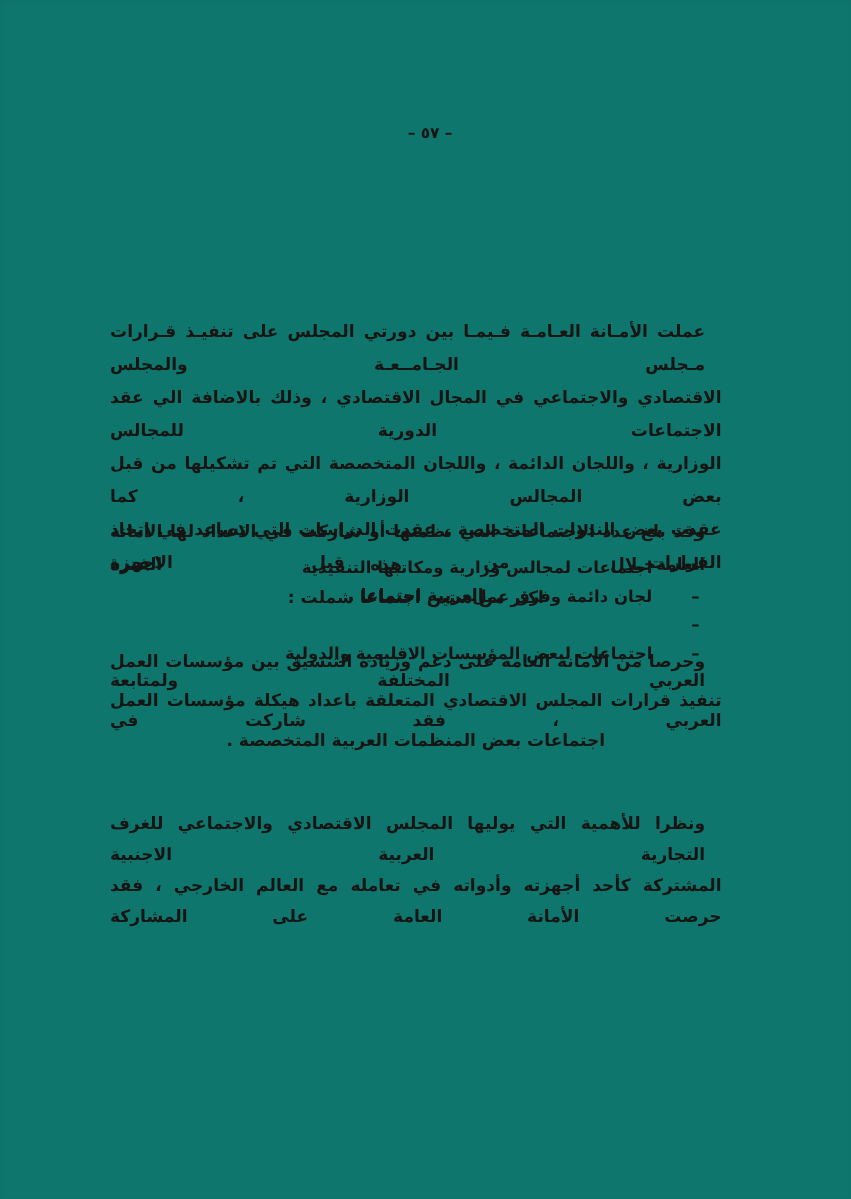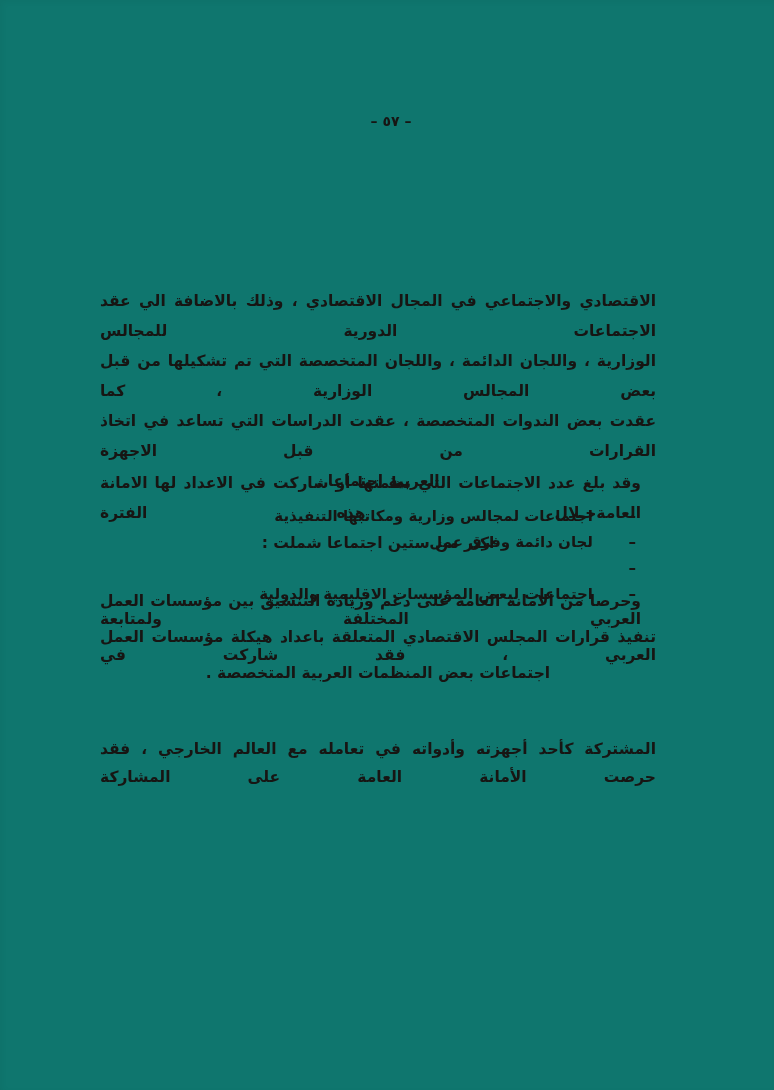--- a/index.html
+++ b/index.html
@@ -83,20 +83,21 @@
   }
 </style>
 </head>
 <body>
 
 <div class="scan-page">
 
   <div class="page-number">– ٥٧ –</div>
 
   <div class="para p1">
+    <div class="ln first">عملت الأمـانة العـامـة فـيمـا بين دورتي المجلس على تنفيـذ قـرارات مـجلس الجـامــعـة والمجلس</div>
     <div class="ln">الاقتصادي والاجتماعي في المجال الاقتصادي ، وذلك بالاضافة الي عقد الاجتماعات الدورية للمجالس</div>
     <div class="ln">الوزارية ، واللجان الدائمة ، واللجان المتخصصة التي تم تشكيلها من قبل بعض المجالس الوزارية ، كما</div>
     <div class="ln">عقدت بعض الندوات المتخصصة ، عقدت الدراسات التي تساعد في اتخاذ القرارات من قبل الاجهزة</div>
     <div class="ln last">العربية اجتماعا .</div>
   </div>
 
   <div class="para p2">
     <div class="ln first">وقد بلغ عدد الاجتماعات التي نظمتها أو شاركت في الاعداد لها الامانة العامةخـلال هذه الفترة</div>
     <div class="ln last">اكثر من ستين اجتماعا شملت :</div>
   </div>
@@ -119,16 +120,17 @@
     </div>
   </div>
 
   <div class="para p3">
     <div class="ln first">وحرصا من الامانة العامة على دعم وزيادة التنسيق بين مؤسسات العمل العربي المختلفة ولمتابعة</div>
     <div class="ln">تنفيذ قرارات المجلس الاقتصادي المتعلقة باعداد هيكلة مؤسسات العمل العربي ، فقد شاركت في</div>
     <div class="ln last">اجتماعات بعض المنظمات العربية المتخصصة .</div>
   </div>
 
   <div class="para p4">
+    <div class="ln first">ونظرا للأهمية التي يوليها المجلس الاقتصادي والاجتماعي للغرف التجارية العربية الاجنبية</div>
     <div class="ln">المشتركة كأحد أجهزته وأدواته في تعامله مع العالم الخارجي ، فقد حرصت الأمانة العامة على المشاركة</div>
   </div>
 
 </div>
 
 </body></html>

